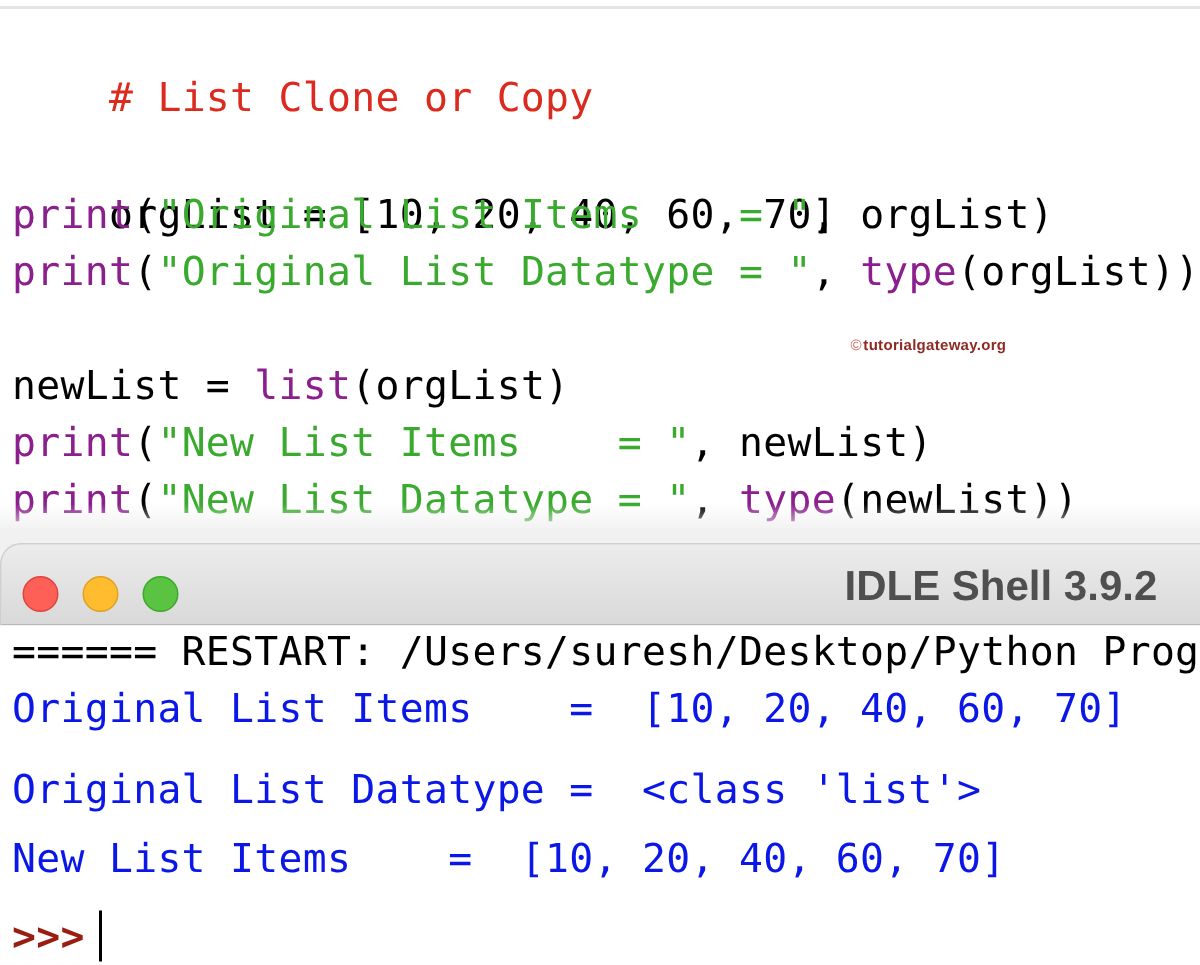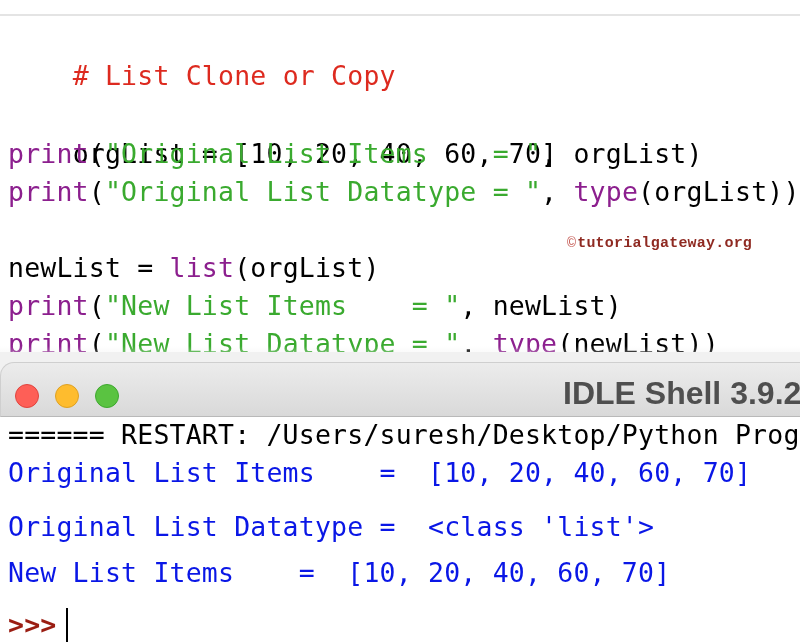--- a/index.html
+++ b/index.html
@@ -9,21 +9,21 @@
       height: 643px;
       overflow: hidden;
       background: #ffffff;
     }
     body {
       position: relative;
       font-family: "DejaVu Sans Mono", "Liberation Mono", monospace;
     }
     .editor {
       position: absolute;
-      left: 0; top: 14px;
+      left: 0; top: 4px;
       width: 800px; height: 352px;
       background: #ffffff;
       border-top: 2px solid #e4e4e4;
       box-sizing: border-box;
       overflow: hidden;
     }
     .code-line {
       position: absolute;
       left: 8px;
       white-space: pre;
@@ -33,22 +33,22 @@
       letter-spacing: 0.2px;
       color: #000000;
     }
     .tok-comment { color: #dd2a1f; }
     .tok-builtin { color: #8c1f8e; }
     .tok-string { color: #3aaa2f; }
     .tok-plain { color: #000000; }
     .watermark {
       position: absolute;
       left: 567px; top: 219px;
-      font-family: Liberation Mono, monospace;
-      font-size: 15px;
+      font-family: Liberation Sans, sans-serif;
+      font-size: 10px;
       font-weight: bold;
       color: #8f2a22;
       letter-spacing: 0.2px;
       white-space: nowrap;
     }
     .watermark .copy {
       font-weight: normal;
       color: #c7605a;
       margin-right: 1px;
     }
@@ -83,21 +83,21 @@
       box-sizing: border-box;
     }
     .traffic.close { left: 14px; background: #fe5f57; border: 1px solid #e0443e; }
     .traffic.minimize { left: 54px; background: #febc2e; border: 1px solid #dea123; }
     .traffic.zoom { left: 94px; background: #5ac341; border: 1px solid #3ea82f; }
     .title {
       position: absolute;
       left: 562px; top: 12px;
       font-family: "Liberation Sans", "DejaVu Sans", sans-serif;
       font-weight: bold;
-      font-size: 32px;
+      font-size: 28px;
       color: #4f4f4f;
       white-space: nowrap;
     }
     .shell-body {
       position: absolute;
       left: 0; top: 65px;
       width: 800px; height: 226px;
       background: #ffffff;
       overflow: hidden;
     }

